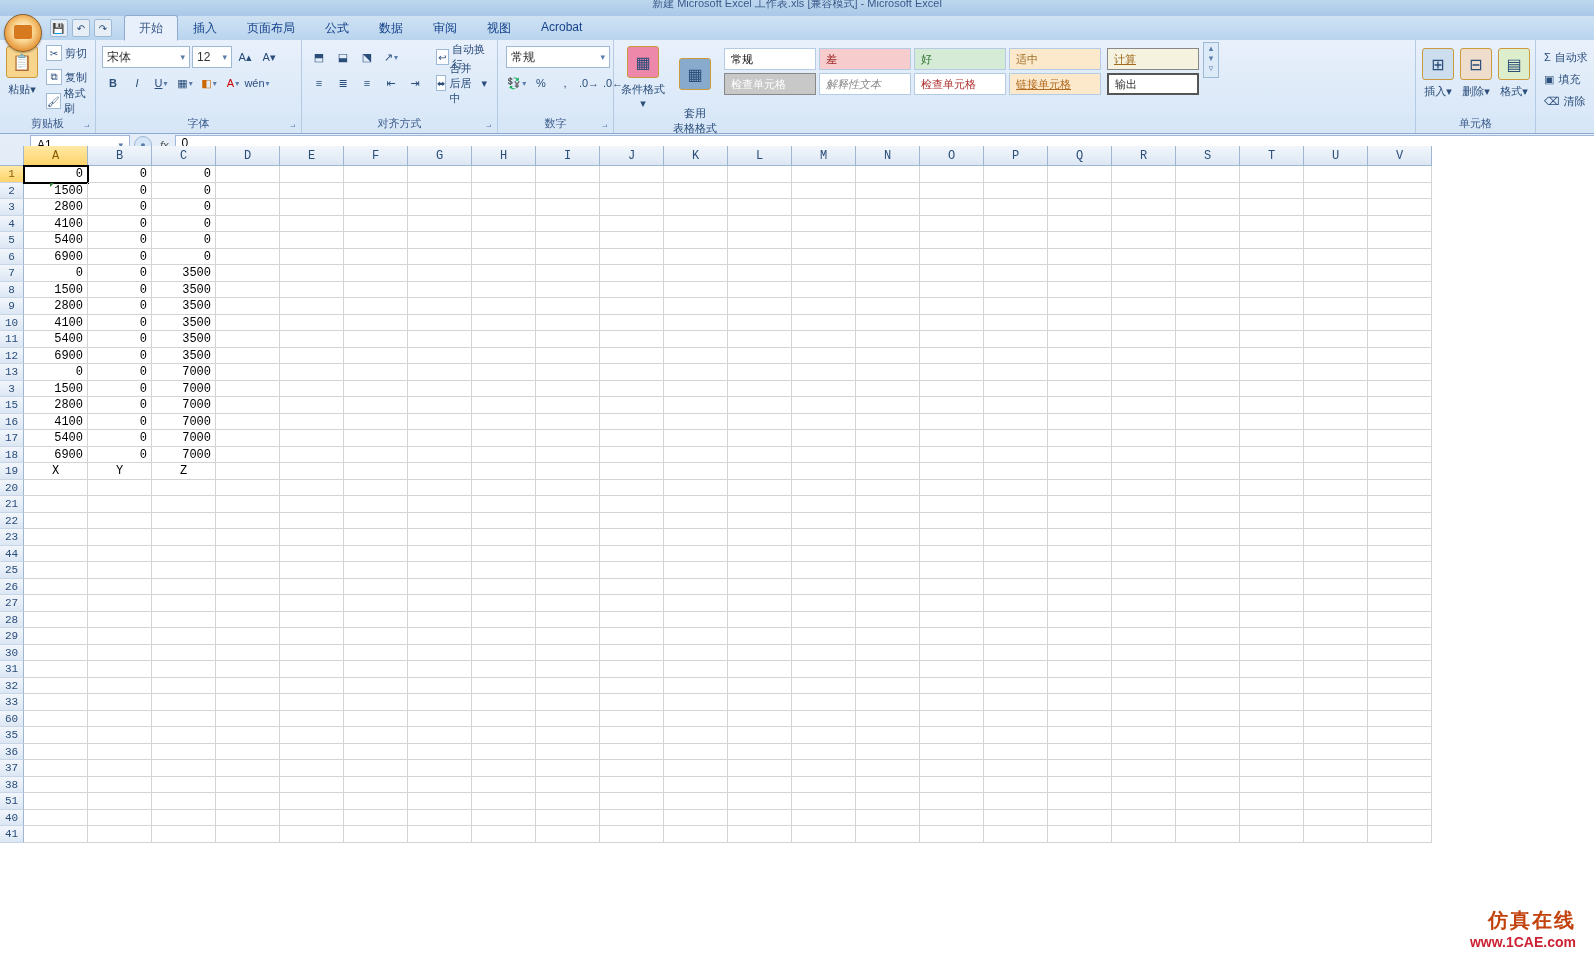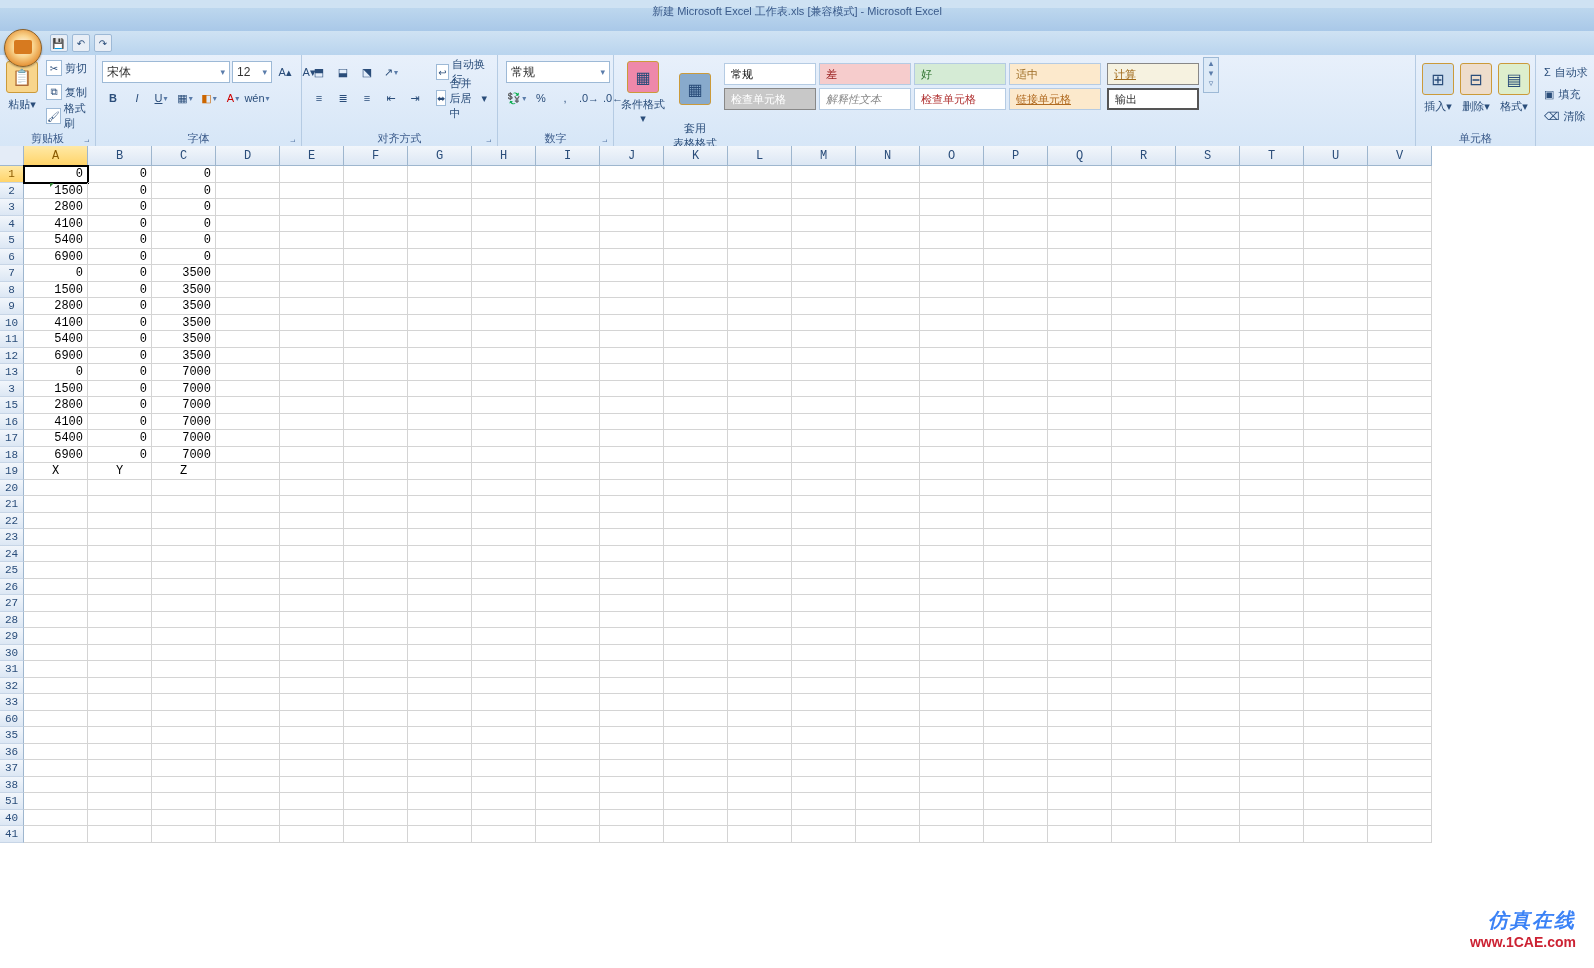--- a/index.html
+++ b/index.html
@@ -1,19 +1,19 @@
 <!DOCTYPE html>
 <html><head>
 <meta charset="utf-8">
 <style>
   * { box-sizing: border-box; margin: 0; padding: 0; font-family: "Microsoft YaHei", "SimSun", Tahoma, sans-serif; }
   body { background: #cfe2f3; width: 1594px; height: 968px; overflow: hidden; font-size: 12px; }
 
   
-  .titlebar { height: 23px; background: linear-gradient(#bdd7ee,#a9c8e8); position: relative; margin-top: 8px; }
+  .titlebar { height: 16px; background: linear-gradient(#bdd7ee,#a9c8e8); position: relative; }
 
   
   .tabrow { height: 24px; background: linear-gradient(#cfe2f3,#b9d4ee); display: flex; align-items: center; padding-left: 2px; position: relative; }
   .office-btn { width: 36px; height: 24px; background: radial-gradient(circle at 50% 45%, #fff 0%, #f9d38c 40%, #e38b2c 78%, #b55e0e 100%); border-radius: 50%; border: 1px solid #8a6028; box-shadow: 0 1px 2px rgba(0,0,0,0.3); margin-right: 6px; position:absolute; top: -2px; left:4px; z-index:5; width:38px; height:38px;}
   .office-btn::after{content:"";position:absolute;left:9px;top:10px;width:18px;height:14px;background:#d77a1f;border-radius:2px;}
   .qat { display:flex; gap:4px; margin-left:48px; align-items:center; }
   .qat-btn { width:18px; height:18px; background:#e8eef6; border:1px solid #9db9d6; border-radius:2px; display:flex;align-items:center;justify-content:center;font-size:10px;color:#2a4d7a;}
   .tabs { display: flex; margin-left: 12px; gap:0; }
   .tab { padding: 4px 14px 3px; color: #15428b; cursor: pointer; border: 1px solid transparent; font-size:12px;}
   .tab.active { background: #e8f0fb; border: 1px solid #8faad0; border-bottom-color: #e8f0fb; border-radius: 3px 3px 0 0; color:#3a5a8a;}
@@ -74,37 +74,47 @@
   .rowhdr.sel{background:linear-gradient(#ffe9a6,#ffd46a);color:#8a5a00;border-right-color:#d79b2a;}
   .cells { position:absolute; left:24px; top:20px; }
   .cellrow { display:flex; height:16.5px;}
   .cell { width:64px; height:16.5px; border-right:1px solid #d4d4d4; border-bottom:1px solid #d4d4d4; font-size:12px; padding:0 4px; text-align:center; font-family:"SimSun","Courier New",monospace; line-height:16.5px; overflow:hidden;}
   .cell.num { text-align:right;}
   .cell.active { outline:2px solid #000; outline-offset:-1px; background:#fff;}
   .cell.ind::before { content:""; position:absolute; width:0;height:0; border-left:4px solid #2e7d32; border-bottom:4px solid transparent; margin-left:-4px;}
 
   
   .watermark { position:absolute; right:18px; bottom:18px; text-align:right; font-size:20px; font-weight:bold; pointer-events:none;}
-  .watermark .l1{ color:#3b82f6; letter-spacing:2px;font-style:italic;}
+  .watermark .l1{ color:#c2410c; letter-spacing:2px;}
   .watermark .l2{ color:#c23; font-size:14px; font-weight:bold; letter-spacing:0;}
 </style>
 </head>
 <body>
 
 <div class="titlebar">
   <div class="title-center">新建 Microsoft Excel 工作表.xls [兼容模式] - Microsoft Excel</div>
 </div>
 
 <div class="tabrow">
   <div class="office-btn"></div>
   <div class="qat">
     <div class="qat-btn">💾</div>
     <div class="qat-btn">↶</div>
     <div class="qat-btn">↷</div>
   </div>
+  <div class="tabs" id="tabs">
+      <div class="tab active">开始</div>
+      <div class="tab">插入</div>
+      <div class="tab">页面布局</div>
+      <div class="tab">公式</div>
+      <div class="tab">数据</div>
+      <div class="tab">审阅</div>
+      <div class="tab">视图</div>
+      <div class="tab">Acrobat</div>
+    </div>
 </div>
 
 <div class="ribbon">
 
   <div class="group" style="width:96px;">
     <div class="group-body">
       <div class="bigbtn">
         <div class="ico">📋</div>
         <span>粘贴</span>▾
       </div>
@@ -122,21 +132,21 @@
             <span>格式刷</span>
           </div>
       </div>
     </div>
     <div class="group-label">剪贴板</div>
   </div>
 
   <div class="group" style="width:206px;">
     <div class="group-body" style="flex-direction:column;gap:4px;padding:4px 2px;">
       <div class="row">
-        <div class="dropdown" style="width:128px;">
+        <div class="dropdown" style="width:88px;">
             <span>宋体</span>
             <span class="arrow">▾</span>
           </div>
         <div class="dropdown" style="width:40px;">
             <span>12</span>
             <span class="arrow">▾</span>
           </div>
         <div class="iconbtn">A▴</div>
         <div class="iconbtn">A▾</div>
       </div>
@@ -316,21 +326,21 @@
       <div class="rowhdr">3</div>
       <div class="rowhdr">15</div>
       <div class="rowhdr">16</div>
       <div class="rowhdr">17</div>
       <div class="rowhdr">18</div>
       <div class="rowhdr">19</div>
       <div class="rowhdr">20</div>
       <div class="rowhdr">21</div>
       <div class="rowhdr">22</div>
       <div class="rowhdr">23</div>
-      <div class="rowhdr">24</div>
+      <div class="rowhdr">44</div>
       <div class="rowhdr">25</div>
       <div class="rowhdr">26</div>
       <div class="rowhdr">27</div>
       <div class="rowhdr">28</div>
       <div class="rowhdr">29</div>
       <div class="rowhdr">30</div>
       <div class="rowhdr">31</div>
       <div class="rowhdr">32</div>
       <div class="rowhdr">33</div>
       <div class="rowhdr">60</div>

